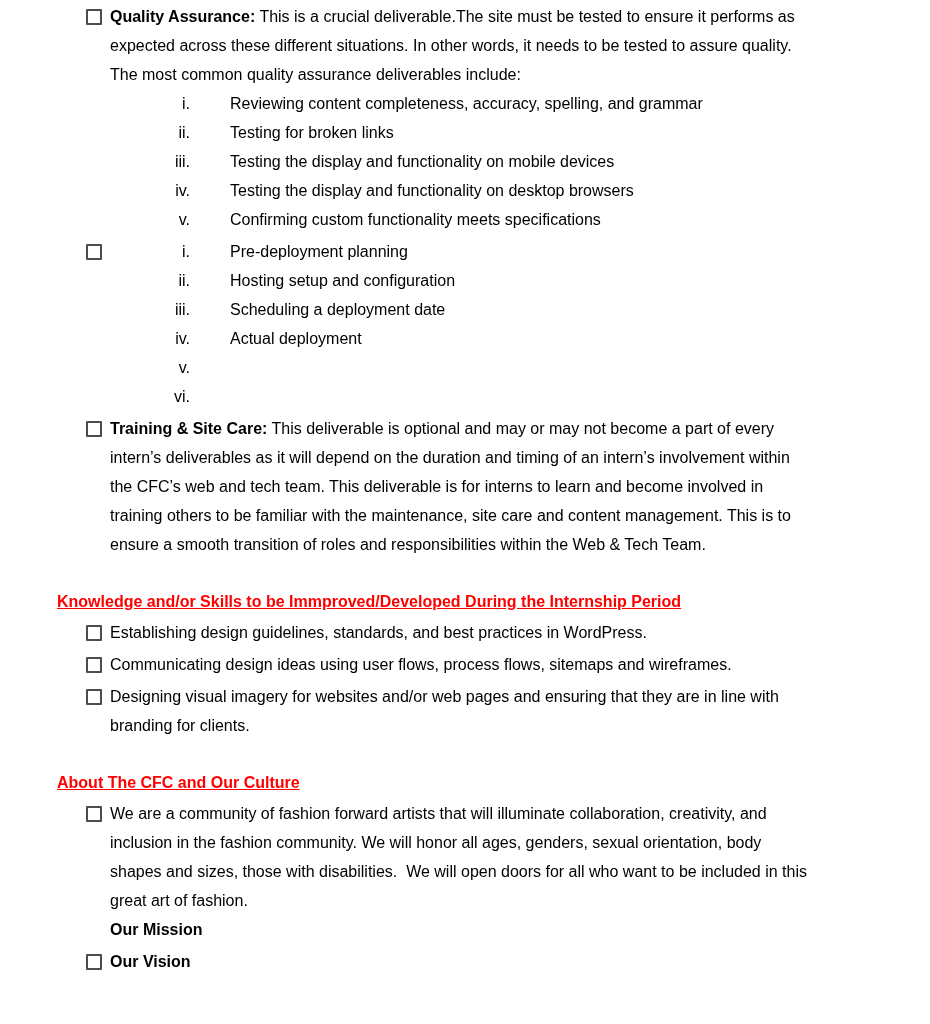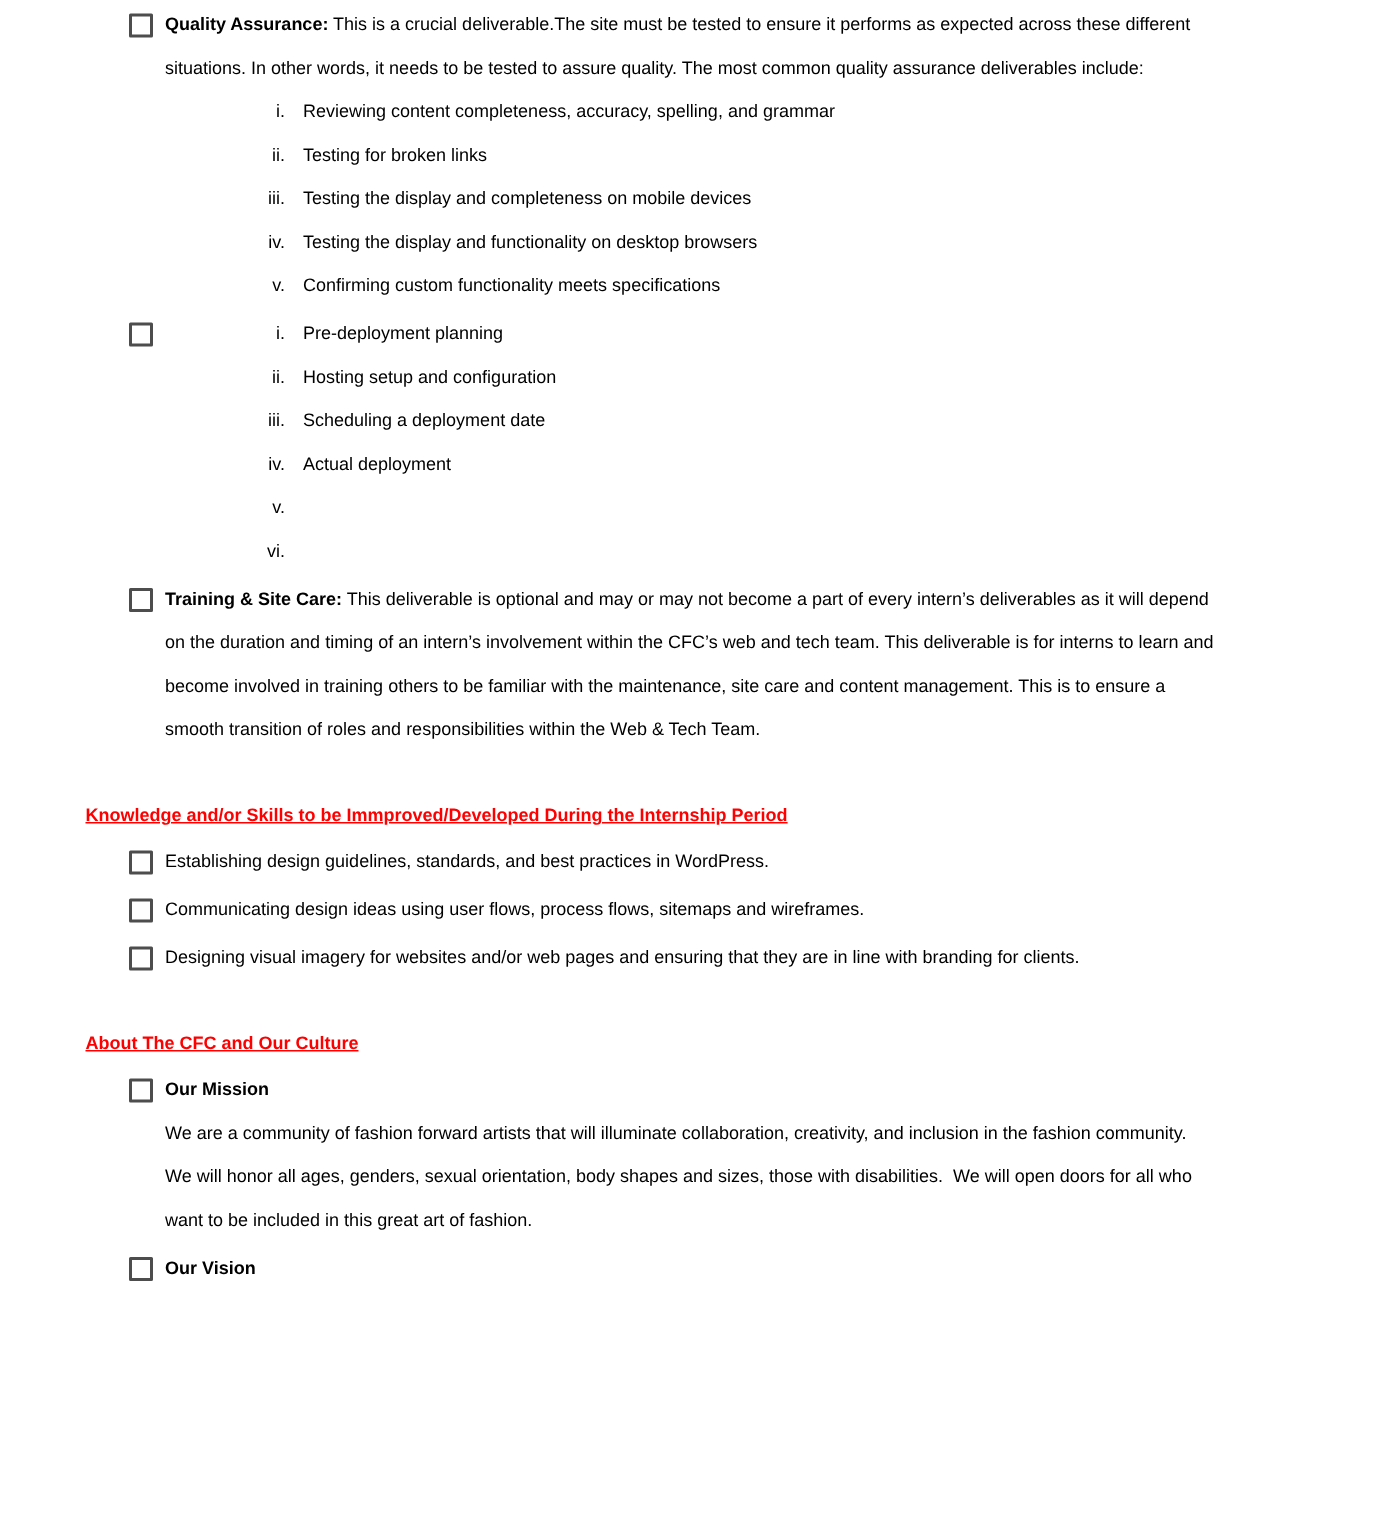--- a/index.html
+++ b/index.html
@@ -6,21 +6,21 @@
   .doc {
     position: relative;
     width: 859px;
     height: 1024px;
     overflow: hidden;
     box-sizing: border-box;
     padding-top: 2px;
     background: #ffffff;
     color: #000000;
     font-family: "Liberation Sans", "DejaVu Sans", sans-serif;
-    font-size: 12px;
+    font-size: 16px;
     line-height: 29px;
   }
   .check-item {
     position: relative;
     margin: 0 49px 3px 86px;
     padding-left: 24px;
   }
   .checkbox {
     position: absolute;
     left: 0;
@@ -29,21 +29,21 @@
     height: 12px;
     border: 2px solid var(--checkbox-border, #4d4d4d);
     background: #ffffff;
     border-radius: 1px;
   }
   .para { margin: 0; white-space: pre-wrap; }
   .lbl { font-weight: bold; }
   .roman-list { margin: 0; }
   .roman-row { display: flex; }
   .roman-num { flex: 0 0 80px; width: 80px; text-align: right; }
-  .roman-text { margin-left: 12px; }
+  .roman-text { margin-left: 40px; }
   .heading {
     margin: 28px 49px 2px 57px;
     color: var(--heading-color, #ff0000);
     font-weight: bold;
     text-decoration: underline;
   }
 </style>
 </head>
 <body>
 
@@ -56,21 +56,21 @@
       <div class="roman-row">
         <span class="roman-num">i.</span>
         <span class="roman-text">Reviewing content completeness, accuracy, spelling, and grammar</span>
       </div>
       <div class="roman-row">
         <span class="roman-num">ii.</span>
         <span class="roman-text">Testing for broken links</span>
       </div>
       <div class="roman-row">
         <span class="roman-num">iii.</span>
-        <span class="roman-text">Testing the display and completeness on mobile devices</span>
+        <span class="roman-text">Testing the display and functionality on mobile devices</span>
       </div>
       <div class="roman-row">
         <span class="roman-num">iv.</span>
         <span class="roman-text">Testing the display and functionality on desktop browsers</span>
       </div>
       <div class="roman-row">
         <span class="roman-num">v.</span>
         <span class="roman-text">Confirming custom functionality meets specifications</span>
       </div>
     </div>
@@ -122,22 +122,22 @@
     <div class="check-item">
       <span class="checkbox"></span>
       <p class="para">Designing visual imagery for websites and/or web pages and ensuring that they are in line with branding for clients.</p>
     </div>
   </div>
 
   <div>
     <p class="heading">About The CFC and Our Culture</p>
     <div class="check-item">
       <span class="checkbox"></span>
+      <p class="para">We are a community of fashion forward artists that will illuminate collaboration, creativity, and inclusion in the fashion community. We will honor all ages, genders, sexual orientation, body shapes and sizes, those with disabilities.  We will open doors for all who want to be included in this great art of fashion.</p>
       <p class="para"><b class="lbl">Our Mission</b></p>
-      <p class="para">We are a community of fashion forward artists that will illuminate collaboration, creativity, and inclusion in the fashion community. We will honor all ages, genders, sexual orientation, body shapes and sizes, those with disabilities.  We will open doors for all who want to be included in this great art of fashion.</p>
     </div>
     <div class="check-item">
       <span class="checkbox"></span>
       <p class="para"><b class="lbl">Our Vision</b></p>
     </div>
   </div>
 
 </div>
 
 </body></html>

